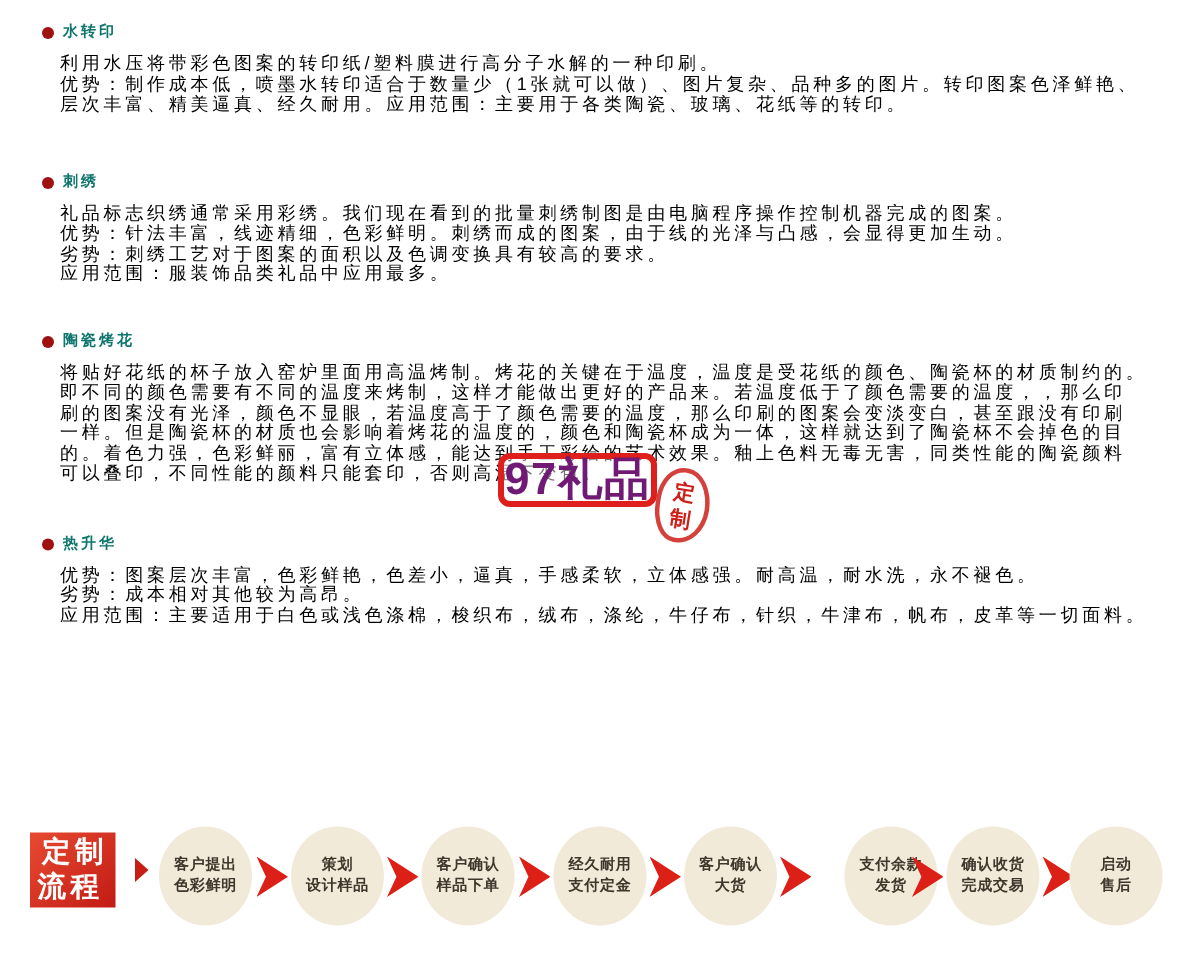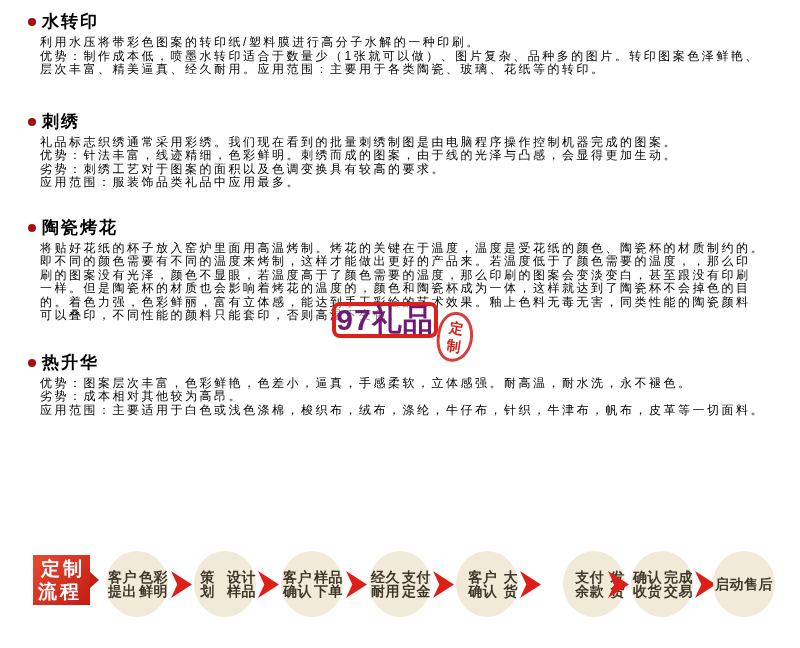--- a/index.html
+++ b/index.html
@@ -2,21 +2,21 @@
 <html><head>
 <meta charset="utf-8">
 <style>
   html,body{margin:0;padding:0;background:#fff;}
   #page{position:relative;width:800px;height:648px;background:#fff;overflow:hidden;
         font-family:"Liberation Sans","DejaVu Sans",sans-serif;}
   #content{position:absolute;left:0;top:0;width:800px;padding:14px 0 0 28px;box-sizing:border-box;}
   .sec{margin:0;}
   .sec-head{display:flex;align-items:center;height:16px;}
   .bullet{width:8px;height:8px;border-radius:50%;background:#a01010;flex:0 0 auto;margin-right:6px;}
-  .sec-title{margin:0;font-size:17px;font-weight:bold;color:#000000;letter-spacing:2px;line-height:16px;text-align:right;}
+  .sec-title{margin:0;font-size:10px;font-weight:bold;color:#0f766e;letter-spacing:2px;line-height:16px;text-align:right;}
   .sec-body{margin:6px 0 0 12px;font-size:12px;color:#000000;line-height:13.5px;
             letter-spacing:2.5px;white-space:pre-line;}
   .sec1{margin-bottom:37px;}
   .sec2{margin-bottom:30px;}
   .sec3{margin-bottom:32px;margin-top:17px;}
   .sec4{margin-bottom:37px;}
   .sec5{margin-bottom:0;}
 
   
   #wm-box{position:absolute;left:332px;top:302px;width:98px;height:28px;
@@ -25,30 +25,30 @@
           letter-spacing:1px;z-index:5;}
   #seal{position:absolute;left:437px;top:312px;width:30px;height:44px;z-index:5;
         border:3px solid rgba(205,32,26,0.85);
         border-radius:48% 52% 55% 45% / 46% 54% 50% 50%;
         transform:rotate(9deg);
         display:flex;flex-direction:column;align-items:center;justify-content:center;
         color:#cd201a;font-weight:bold;font-size:14px;line-height:18px;}
 
   
   #flow{position:absolute;left:0;top:551px;width:800px;height:70px;}
-  #flow-label{position:absolute;left:33px;top:4px;width:57px;height:50px;
+  #flow-label{position:absolute;left:20px;top:4px;width:57px;height:50px;
               background:linear-gradient(135deg,#e74a32,#c21b14);
               color:#fff;font-weight:bold;font-size:19px;line-height:23px;letter-spacing:3px;
               display:flex;flex-direction:column;align-items:center;justify-content:center;
               white-space:pre-line;text-indent:3px;}
   #flow-tip{position:absolute;left:90px;top:21px;width:0;height:0;
             border-left:9px solid #c81d15;border-top:8px solid transparent;border-bottom:8px solid transparent;}
   .step{position:absolute;top:0;width:62px;height:66px;border-radius:50%;background:#f2ead9;
-        display:flex;align-items:center;justify-content:center;
-        color:#3f362c;font-weight:bold;font-size:14px;line-height:14px;letter-spacing:0.5px;text-align:right;}
+        display:flex;flex-direction:column;align-items:center;justify-content:center;
+        color:#3f362c;font-weight:bold;font-size:10px;line-height:14px;letter-spacing:0.5px;text-align:right;}
   .flow-arrow{position:absolute;top:20px;width:21px;height:27px;background:#dc2017;
               clip-path:polygon(0 0,100% 50%,0 100%,30% 50%);}
 </style>
 </head>
 <body>
 
 <div id="page">
   <div id="content">
 
     <section class="sec sec1">

